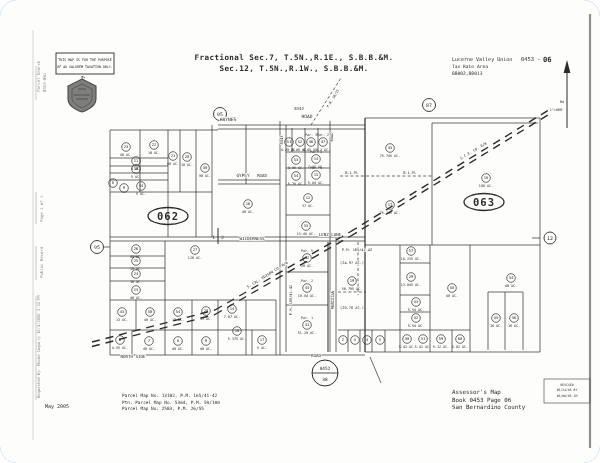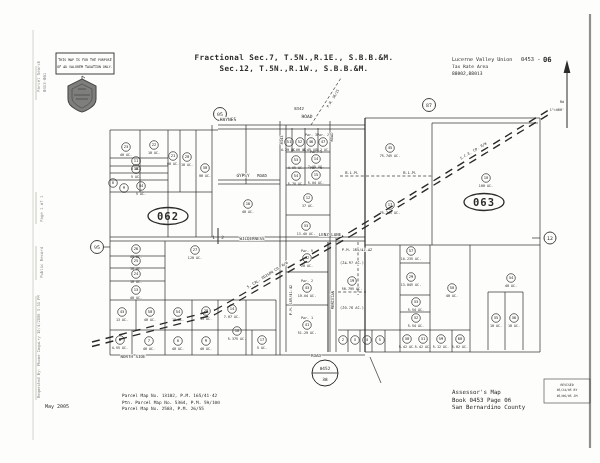--- a/index.html
+++ b/index.html
@@ -1,17 +1,17 @@
 <!DOCTYPE html>
 <html><head>
 <meta charset="utf-8">
 <style>
   html,body{margin:0;padding:0;background:#ffffff;}
   #page{position:relative;width:600px;height:463px;background:#3b82f6;overflow:hidden;
-        font-family:"DejaVu Sans Mono",monospace;}
+        font-family:"DejaVu Sans Mono",monospace;border-radius:17px;}
   svg{position:absolute;left:0;top:0;}
   svg text{font-family:"DejaVu Sans Mono",monospace;fill:#2b2b2b;}
   .lbl{paint-order:stroke;stroke:#fdfdfb;stroke-width:1.4px;}
   .marginTxt{fill:#8a8a8a;}
 </style>
 </head>
 <body>
 
 <div id="page">
 <svg width="600" height="463" viewBox="0 0 600 463">

